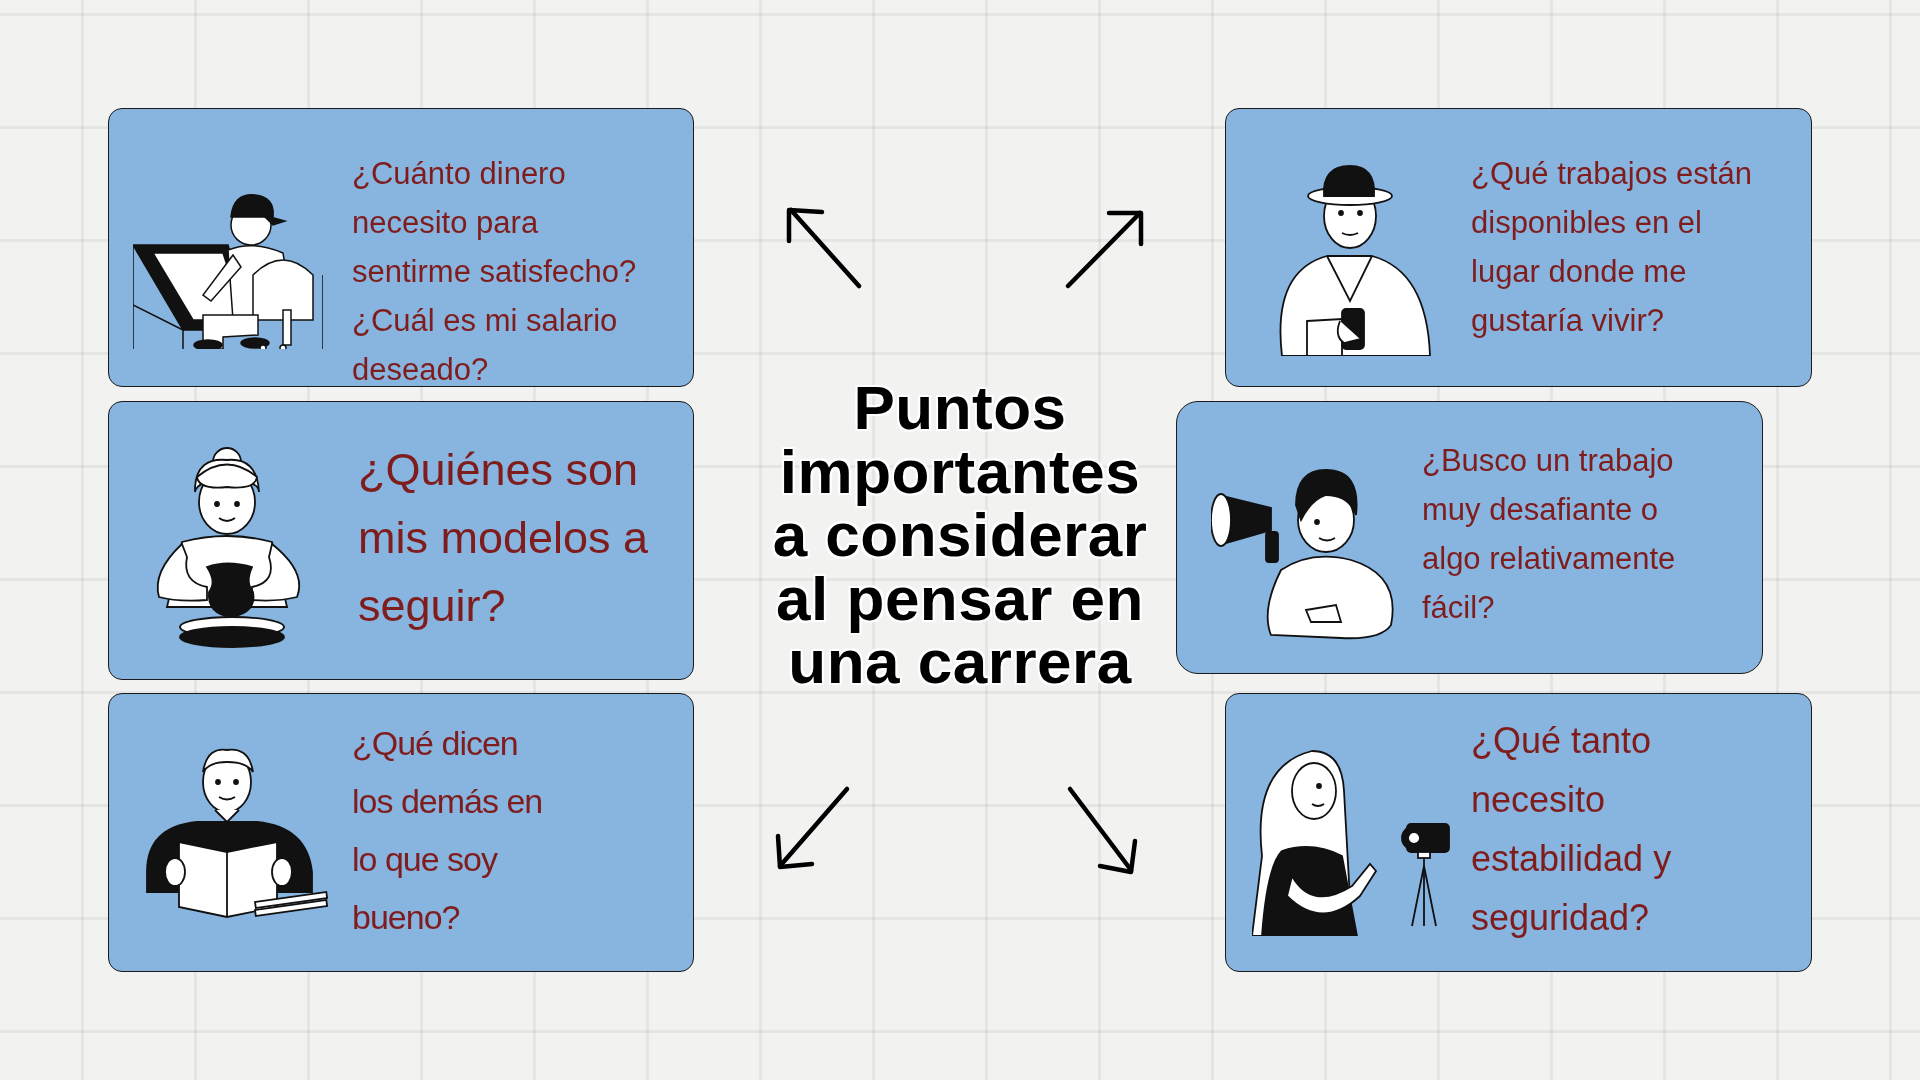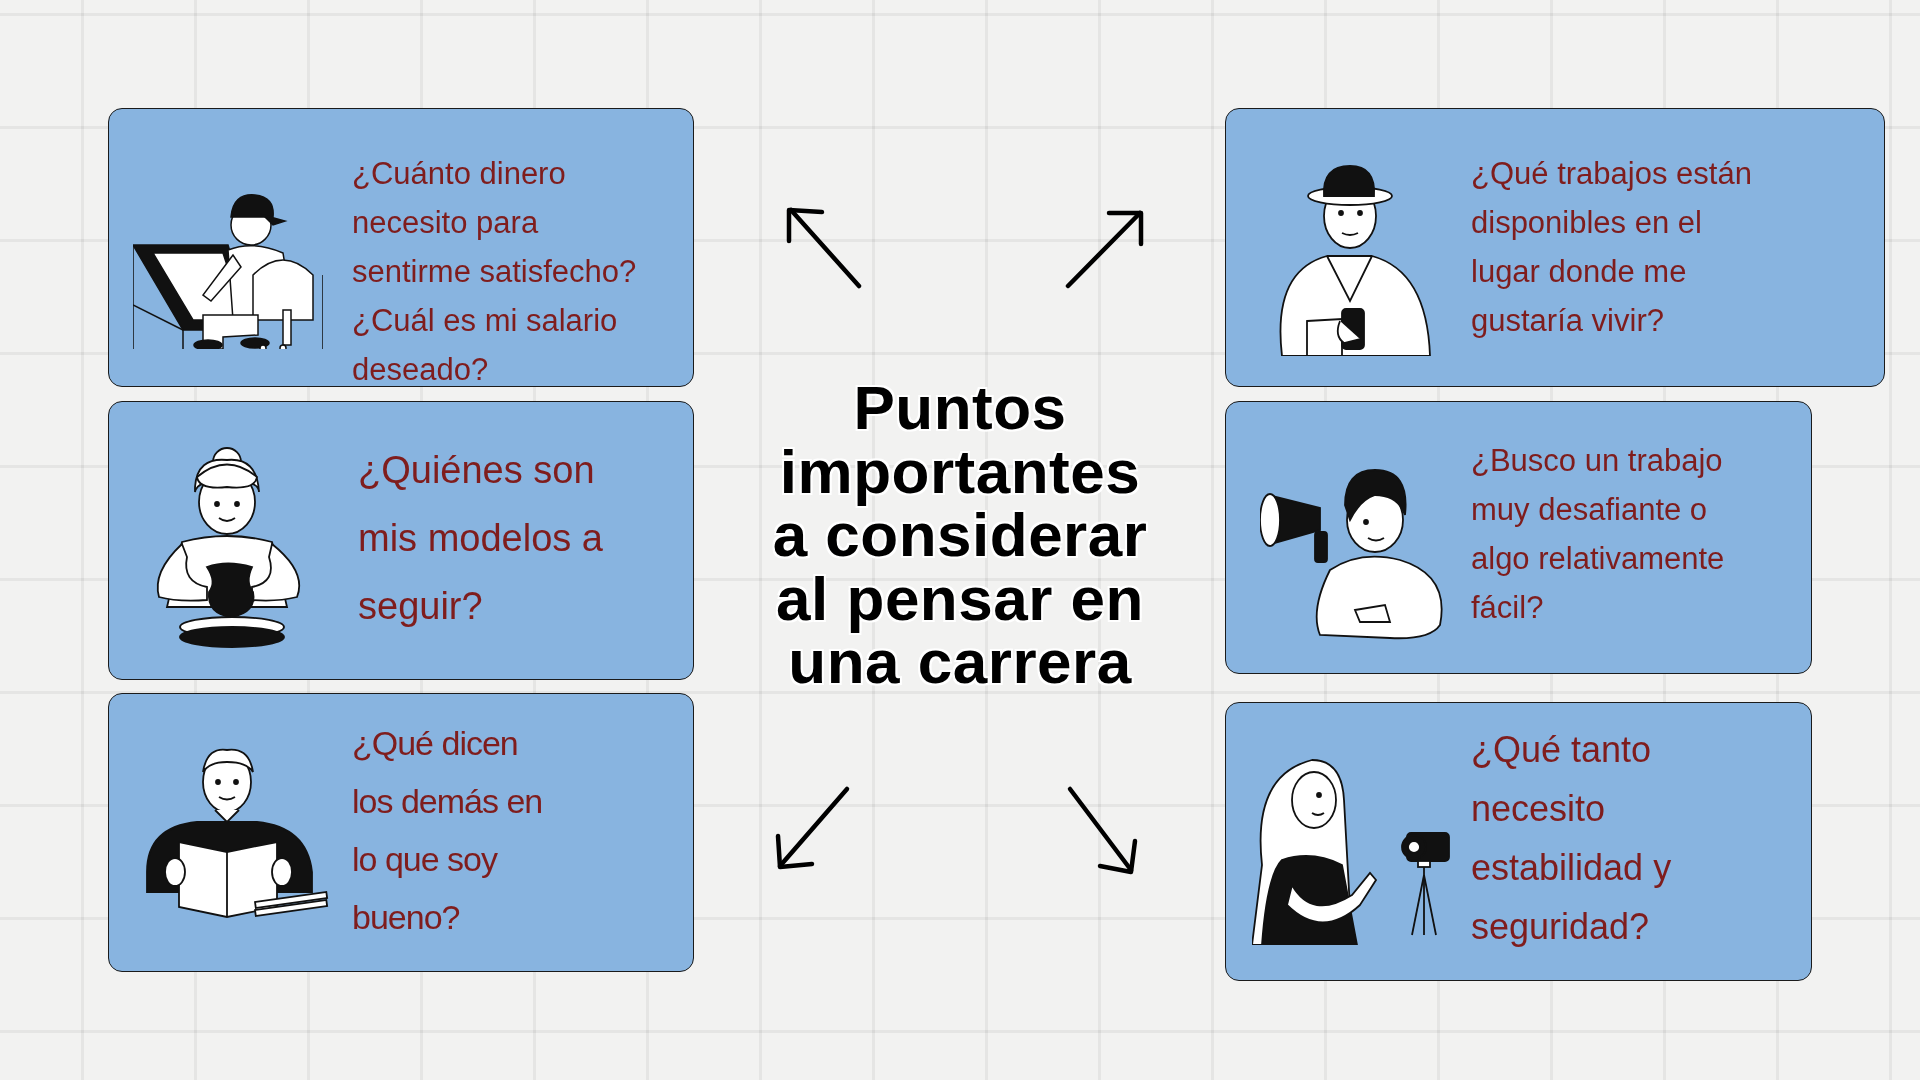--- a/index.html
+++ b/index.html
@@ -115,21 +115,21 @@
 
       <path d="M35,112 Q5,140 12,165 Q30,170 60,168 L60,155 Q35,150 40,125 Z"></path>
       <path d="M125,112 Q160,140 150,165 Q130,170 105,168 L105,155 Q130,150 122,125 Z"></path>
 
       <path d="M60,135 Q80,128 105,135 Q98,150 106,160 Q110,180 85,185 Q60,182 62,160 Q70,150 60,135 Z" fill="#111"></path>
 
       <ellipse cx="85" cy="195" rx="52" ry="10"></ellipse>
       <ellipse cx="85" cy="205" rx="52" ry="10" fill="#111"></ellipse>
     </g>
   </svg>
-  <p class="text" style="left:249px; top:34px; font-size:38px; line-height:68px;">¿Quiénes son
+  <p class="text" style="left:249px; top:34px; font-size:45px; line-height:68px;">¿Quiénes son
 mis modelos a
 seguir?</p>
 </div>
 
 <div class="card" style="left:108px; top:693px; width:586px; height:279px;">
   <svg class="illu" style="left:18px; top:48px;" width="205" height="180" viewBox="0 0 205 180">
     <g stroke="#111" stroke-width="1.8" fill="#fff">
 
       <path d="M20,130 Q20,85 70,80 L130,80 Q180,85 185,130 L185,150 L20,150 Z" fill="#111"></path>
 
@@ -149,21 +149,21 @@
       <rect x="128" y="160" width="72" height="6" transform="rotate(-8 128 160)"></rect>
       <rect x="128" y="168" width="72" height="6" transform="rotate(-8 128 168)"></rect>
     </g>
   </svg>
   <p class="text" style="left:243px; top:20px; font-size:34px; line-height:58px; letter-spacing:-1px;">¿Qué dicen
 los demás en
 lo que soy
 bueno?</p>
 </div>
 
-<div class="card" style="left:1225px; top:108px; width:660px; height:279px;">
+<div class="card" style="left:1225px; top:108px; width:587px; height:279px;">
   <svg class="illu" style="left:46px; top:52px;" width="160" height="195" viewBox="0 0 160 195">
     <g stroke="#111" stroke-width="1.8" fill="#fff">
 
       <path d="M10,195 Q0,110 55,95 L100,95 Q155,110 158,195 Z"></path>
       <path d="M55,95 L78,140 L100,95" fill="none"></path>
       <path d="M35,160 L70,158 L70,195 L35,195 Z"></path>
 
       <ellipse cx="78" cy="55" rx="26" ry="32"></ellipse>
       <circle cx="69" cy="52" r="2" fill="#111"></circle>
       <circle cx="88" cy="52" r="2" fill="#111"></circle>
@@ -175,21 +175,21 @@
       <rect x="70" y="148" width="22" height="40" rx="4" fill="#111"></rect>
       <path d="M68,160 Q62,175 72,182 L88,178" fill="#fff"></path>
     </g>
   </svg>
   <p class="text" style="left:245px; top:40px; font-size:31px; line-height:49px;">¿Qué trabajos están
 disponibles en el
 lugar donde me
 gustaría vivir?</p>
 </div>
 
-<div class="card" style="left:1225px; top:401px; width:587px; height:273px;">
+<div class="card" style="left:1176px; top:401px; width:587px; height:273px;border-radius:22px;">
   <svg class="illu" style="left:34px; top:48px;" width="190" height="190" viewBox="0 0 190 190">
     <g stroke="#111" stroke-width="1.8" fill="#fff">
 
       <path d="M70,120 Q100,100 140,110 Q190,125 180,175 Q170,190 130,188 L60,185 Q50,160 70,120 Z"></path>
 
       <path d="M95,160 L125,155 L130,172 L100,172 Z"></path>
 
       <ellipse cx="115" cy="70" rx="28" ry="32"></ellipse>
       <path d="M85,55 Q85,20 115,20 Q150,20 145,65 Q138,45 115,45 Q100,50 90,70 Z" fill="#111"></path>
       <circle cx="106" cy="72" r="2" fill="#111"></circle>
@@ -199,21 +199,21 @@
       <ellipse cx="10" cy="70" rx="10" ry="26"></ellipse>
       <rect x="55" y="82" width="12" height="30" rx="3" fill="#111"></rect>
     </g>
   </svg>
   <p class="text" style="left:245px; top:34px; font-size:31px; line-height:49px;">¿Busco un trabajo
 muy desafiante o
 algo relativamente
 fácil?</p>
 </div>
 
-<div class="card" style="left:1225px; top:693px; width:587px; height:279px;margin-top:9px;">
+<div class="card" style="left:1225px; top:693px; width:587px; height:279px;">
   <svg class="illu" style="left:26px; top:52px;" width="210" height="190" viewBox="0 0 210 190">
     <g stroke="#111" stroke-width="1.8" fill="#fff">
 
       <path d="M10,110 Q0,20 60,5 Q90,5 92,45 L100,190 L0,190 Z"></path>
 
       <path d="M10,190 Q15,120 30,105 Q60,95 90,110 L105,190 Z" fill="#111"></path>
 
       <ellipse cx="62" cy="45" rx="22" ry="28"></ellipse>
       <circle cx="67" cy="40" r="2" fill="#111"></circle>
       <path d="M60,58 Q66,62 72,58" fill="none"></path>

